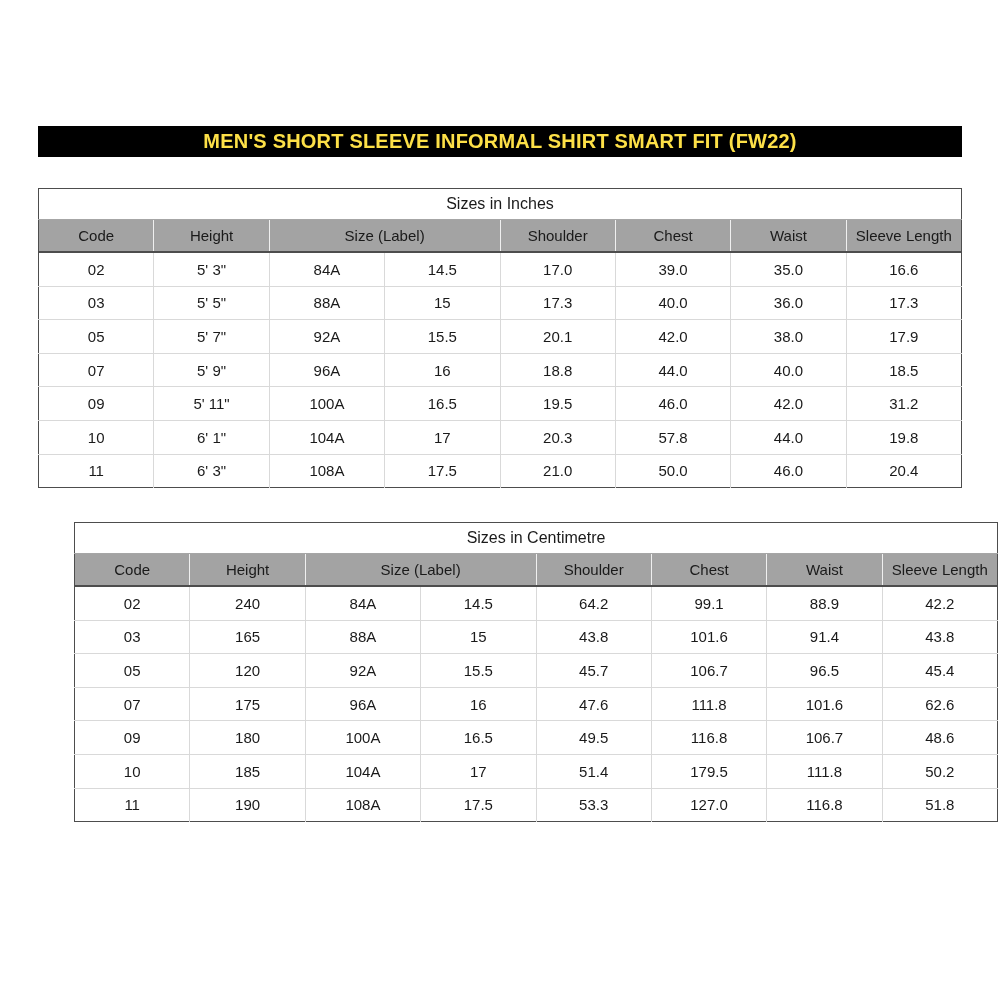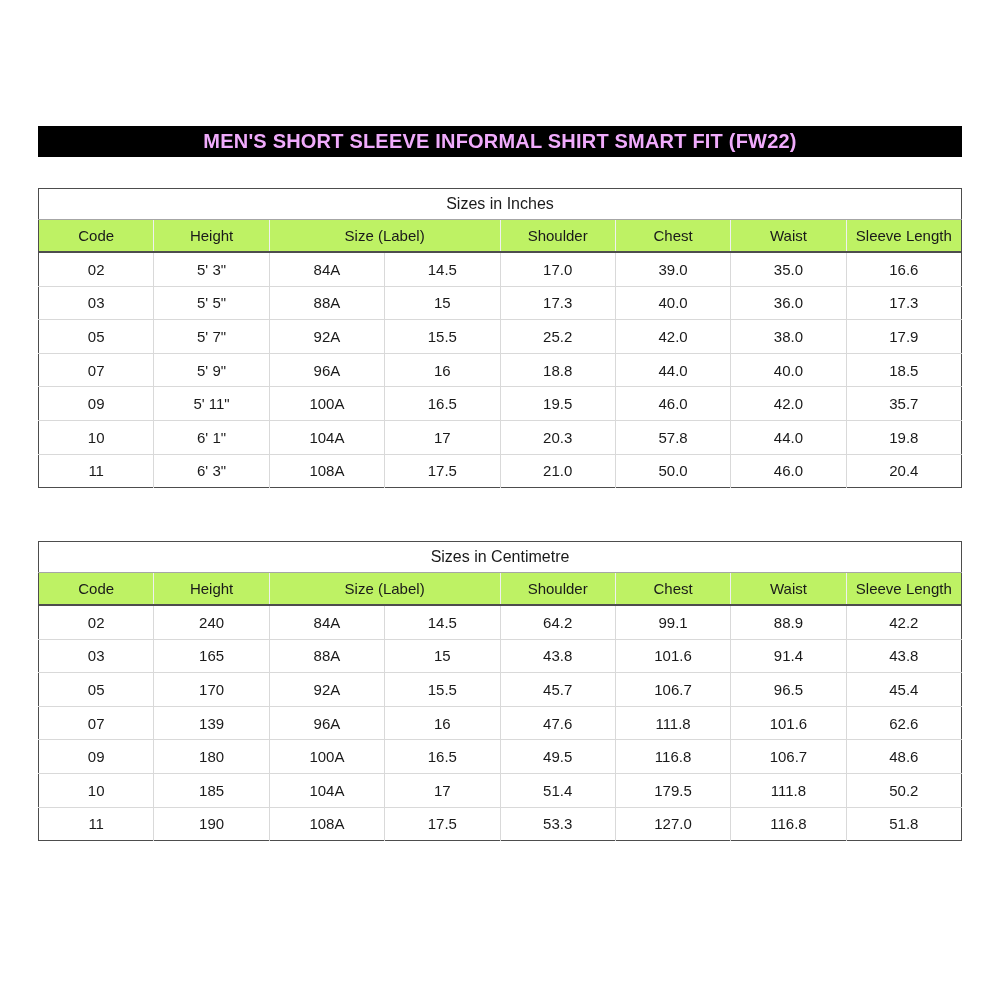--- a/index.html
+++ b/index.html
@@ -21,51 +21,51 @@
     background: #ffffff;
     overflow: hidden;
   }
   .banner {
     position: absolute;
     left: 38px;
     top: 126px;
     width: 924px;
     height: 31px;
     background: #000000;
-    color: #f0abfc;
+    color: #fde047;
     font-weight: bold;
     font-size: 20px;
     letter-spacing: 0.2px;
     display: flex;
     align-items: center;
     justify-content: center;
     white-space: nowrap;
   }
   .table-wrap { position: absolute; left: 38px; width: 924px; }
   .table-wrap.inches { top: 188px; }
-  .table-wrap.centimetre { top: 541px; }
+  .table-wrap.centimetre { top: 522px; margin-left: 36px; }
 
   table.size-table {
     border-collapse: collapse;
     table-layout: fixed;
     width: 924px;
     font-size: 15px;
     border: 1px solid #4d4d4d;
   }
   tr.title-row td {
     height: 28px;
     text-align: center;
     vertical-align: middle;
     font-size: 16px;
     background: #ffffff;
     border-radius: 13px;
   }
   tr.header-row td {
     height: 29px;
-    background: #bef264;
+    background: #a3a3a3;
     text-align: center;
     vertical-align: middle;
     border-top: 1px solid #a6a6a6;
     border-bottom: 2px solid #4d4d4d;
     border-left: 1px solid #f0f0f0;
   }
   tr.header-row td:first-child { border-left: none; }
   tbody.data-body td {
     height: 30.6px;
     text-align: center;
@@ -131,21 +131,21 @@
             <td>17.3</td>
             <td>40.0</td>
             <td>36.0</td>
             <td>17.3</td>
           </tr>
           <tr>
             <td>05</td>
             <td>5' 7"</td>
             <td>92A</td>
             <td>15.5</td>
-            <td>25.2</td>
+            <td>20.1</td>
             <td>42.0</td>
             <td>38.0</td>
             <td>17.9</td>
           </tr>
           <tr>
             <td>07</td>
             <td>5' 9"</td>
             <td>96A</td>
             <td>16</td>
             <td>18.8</td>
@@ -154,21 +154,21 @@
             <td>18.5</td>
           </tr>
           <tr>
             <td>09</td>
             <td>5' 11"</td>
             <td>100A</td>
             <td>16.5</td>
             <td>19.5</td>
             <td>46.0</td>
             <td>42.0</td>
-            <td>35.7</td>
+            <td>31.2</td>
           </tr>
           <tr>
             <td>10</td>
             <td>6' 1"</td>
             <td>104A</td>
             <td>17</td>
             <td>20.3</td>
             <td>57.8</td>
             <td>44.0</td>
             <td>19.8</td>
@@ -229,31 +229,31 @@
             <td>165</td>
             <td>88A</td>
             <td>15</td>
             <td>43.8</td>
             <td>101.6</td>
             <td>91.4</td>
             <td>43.8</td>
           </tr>
           <tr>
             <td>05</td>
-            <td>170</td>
+            <td>120</td>
             <td>92A</td>
             <td>15.5</td>
             <td>45.7</td>
             <td>106.7</td>
             <td>96.5</td>
             <td>45.4</td>
           </tr>
           <tr>
             <td>07</td>
-            <td>139</td>
+            <td>175</td>
             <td>96A</td>
             <td>16</td>
             <td>47.6</td>
             <td>111.8</td>
             <td>101.6</td>
             <td>62.6</td>
           </tr>
           <tr>
             <td>09</td>
             <td>180</td>

